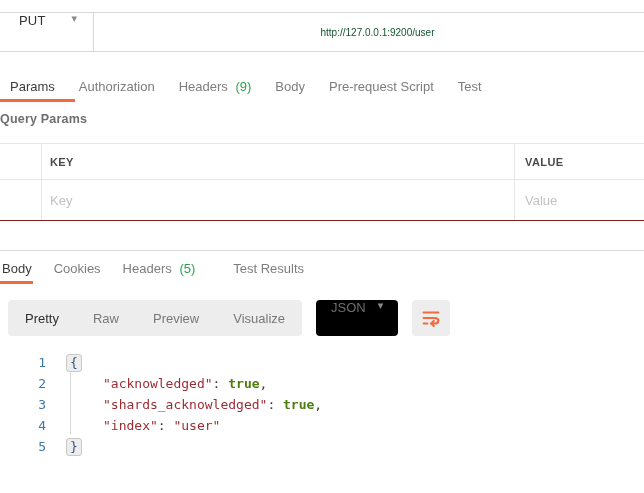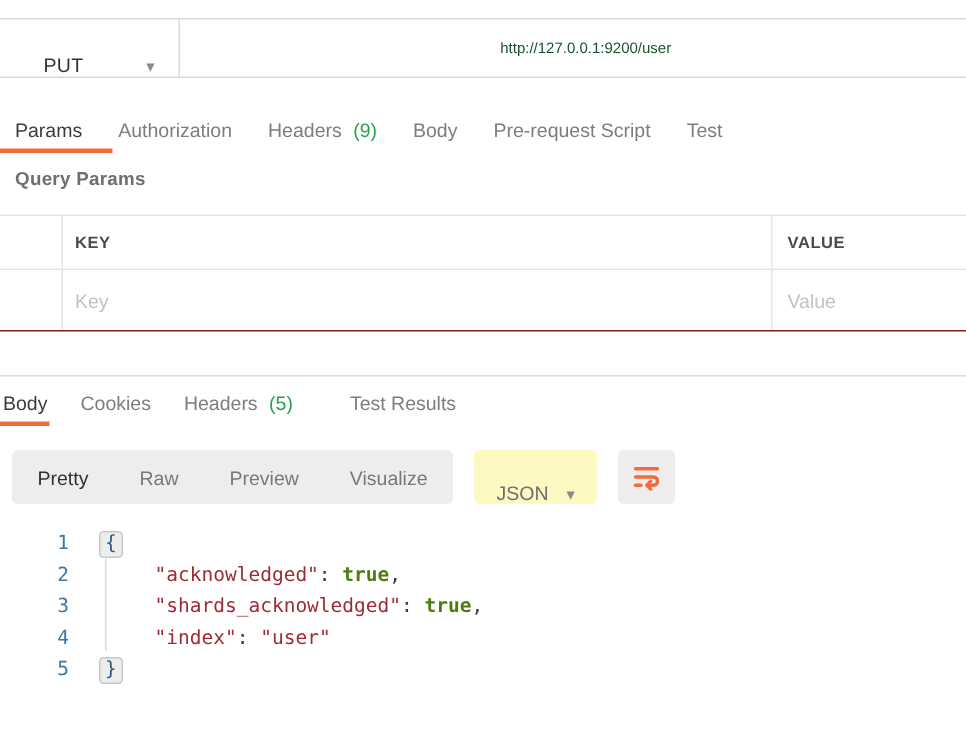--- a/index.html
+++ b/index.html
@@ -2,40 +2,40 @@
 <html><head>
 <meta charset="utf-8">
 <style>
   * { box-sizing: border-box; margin: 0; padding: 0; }
   html, body { width: 644px; height: 493px; background: #ffffff; overflow: hidden;
     font-family: "Liberation Sans", sans-serif; color: #3c3c3c; }
 
   
   .request-bar { margin-top: 12px; height: 40px; display: flex; align-items: stretch;
     border-top: 1px solid #d8d8d8; border-bottom: 1px solid #d8d8d8; }
-  .method-select { width: 120px; display: flex; align-items: flex-end;
-    border-right: 1px solid #d8d8d8; padding-left: 29px; cursor: pointer; }
+  .method-select { width: 94px; display: flex; align-items: flex-start;
+    border-right: 1px solid #d8d8d8; padding-left: 19px; cursor: pointer; }
   .method-label { font-size: 13px; color: #333; letter-spacing: .2px; }
   .caret { color: #8a8a8a; font-size: 11px; line-height: 1; }
   .method-select .caret { margin-left: auto; margin-right: 16px; }
   .url-input { flex: 1; border: none; outline: none; font-size: 10px; color: #14532d;
     padding-left: 17px; font-family: "Liberation Sans", sans-serif; background: transparent; text-align: center; }
 
   
   .tabs { display: flex; align-items: center; font-size: 13px; }
   .tab { position: relative; color: #7d7d7d; cursor: pointer; white-space: nowrap; }
   .tab.active { color: #3c3c3c; }
   .tab .count { color: #2CA24C; margin-left: 4px; }
   .tab-underline { position: absolute; height: 3px; background: #F26B3A; bottom: -8px; }
 
   .req-tabs { margin-top: 27px; padding-left: 10px; gap: 24px; }
   .req-tabs .tab-underline { left: -10px; right: -20px; }
 
   
-  .section-title { margin-top: 18px; padding-left: 10px; font-size: 12.5px;
+  .section-title { margin-top: 18px; font-size: 12.5px;
     font-weight: bold; color: #6f6f6f; letter-spacing: .2px; }
   .params-table { margin-top: 17px; border-top: 1px solid #e6e6e6; border-bottom: 1px solid #7f1d1d; }
   .p-row { display: flex; align-items: stretch; }
   .p-row.header { height: 36px; border-bottom: 1px solid #e6e6e6; }
   .p-row.data { height: 40px; }
   .cell { display: flex; align-items: center; }
   .cell.c0 { width: 42px; border-right: 1px solid #e6e6e6; }
   .cell.ckey { width: 473px; border-right: 1px solid #e6e6e6; padding-left: 8px; }
   .cell.cval { flex: 1; padding-left: 10px; }
   .col-header { font-size: 11px; font-weight: bold; color: #4a4a4a; letter-spacing: .4px; }
@@ -49,22 +49,22 @@
   .res-tabs { margin-top: 10px; padding-left: 2px; gap: 22px; }
   .res-tabs .tab-underline { left: -2px; right: -1px; }
   .res-tabs .tab-testresults { margin-left: 16px; }
 
   
   .toolbar { display: flex; align-items: center; margin: 24px 0 0 8px; }
   .mode-group { display: flex; align-items: center; height: 36px; background: #ededed;
     border-radius: 4px; }
   .mode-item { padding: 0 17px; font-size: 13px; color: #787878; cursor: pointer; }
   .mode-item.active { color: #303030; }
-  .format-select { margin-left: 14px; height: 36px; background: #fef9c3; border-radius: 4px;
-    display: flex; align-items: flex-end; padding: 0 15px; cursor: pointer; }
+  .format-select { margin-left: 14px; height: 36px; background: #000000; border-radius: 4px;
+    display: flex; align-items: flex-start; padding: 0 15px; cursor: pointer; }
   .format-label { font-size: 13px; color: #6e6e6e; margin-right: 12px; }
   .wrap-btn { margin-left: 14px; width: 38px; height: 36px; background: #ededed;
     border-radius: 4px; display: flex; align-items: center; justify-content: center; cursor: pointer; }
 
   
   .code { position: relative; margin-top: 16px; font-family: "DejaVu Sans Mono", monospace;
     font-size: 13px; }
   .code-line { display: flex; height: 21px; align-items: center; }
   .gutter { width: 46px; text-align: right; color: #3D77A8; flex: none; }
   .line-content { margin-left: 20px; white-space: pre; color: #35567c; }

